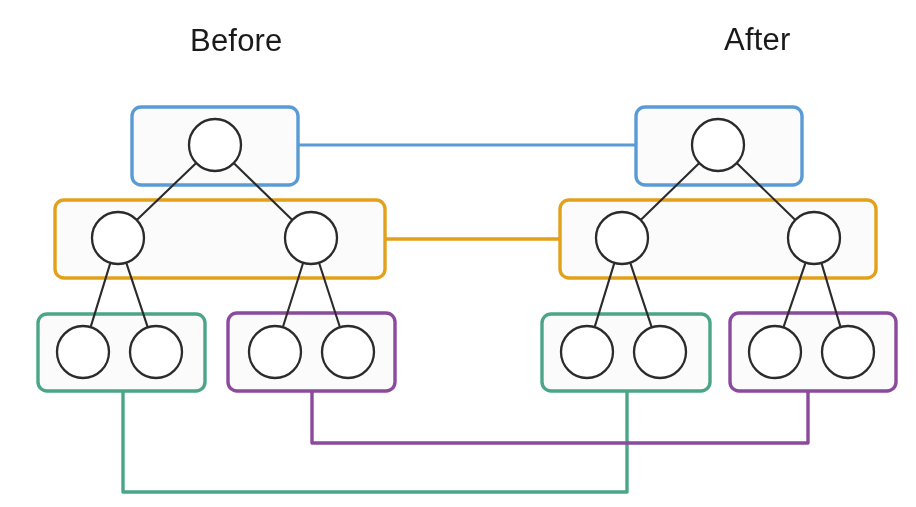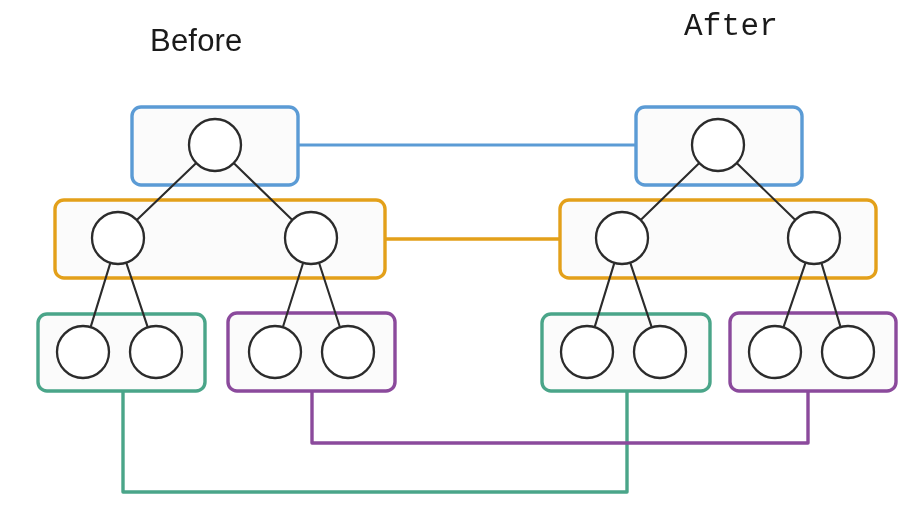--- a/index.html
+++ b/index.html
@@ -26,23 +26,24 @@
     display: block;
   }
   .heading-label {
     position: absolute;
     font-size: 31px;
     color: #1a1a1a;
     font-weight: 400;
     letter-spacing: 0.2px;
     white-space: nowrap;
     font-family: "Liberation Sans", sans-serif;
+    margin-left: 40px;
   }
   #label-before { left: 150px; top: 23px; }
-  #label-after  { left: 684px; top: 9px; font-family: Liberation Mono, monospace; }
+  #label-after  { left: 684px; top: 22px; }
 </style>
 </head>
 <body>
 
 <div id="stage">
 
   <svg id="diagram-svg" viewBox="0 0 916 507">
 
     <g>
       <path class="conn" fill="none" stroke-width="3.4" stroke-linecap="round" stroke-linejoin="round" d="M 123 391 L 123 492 L 627 492 L 627 391" stroke="#4aa589"></path>

